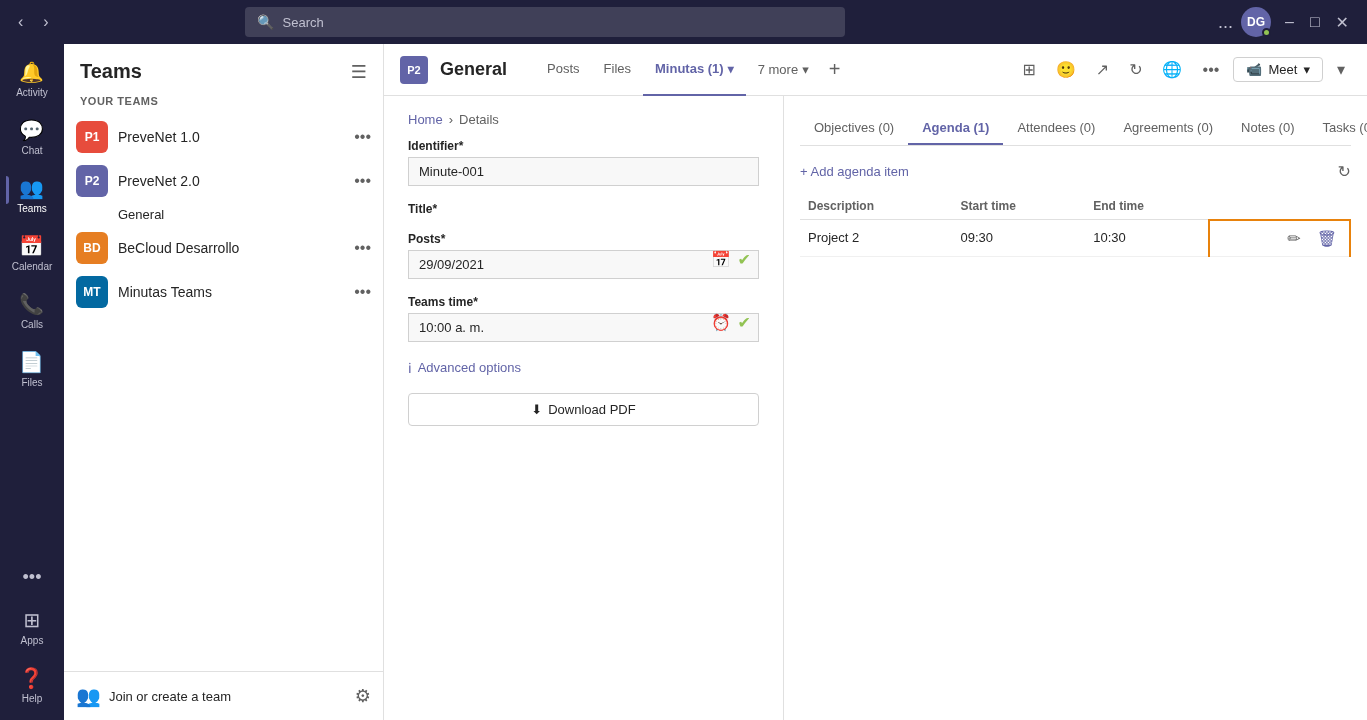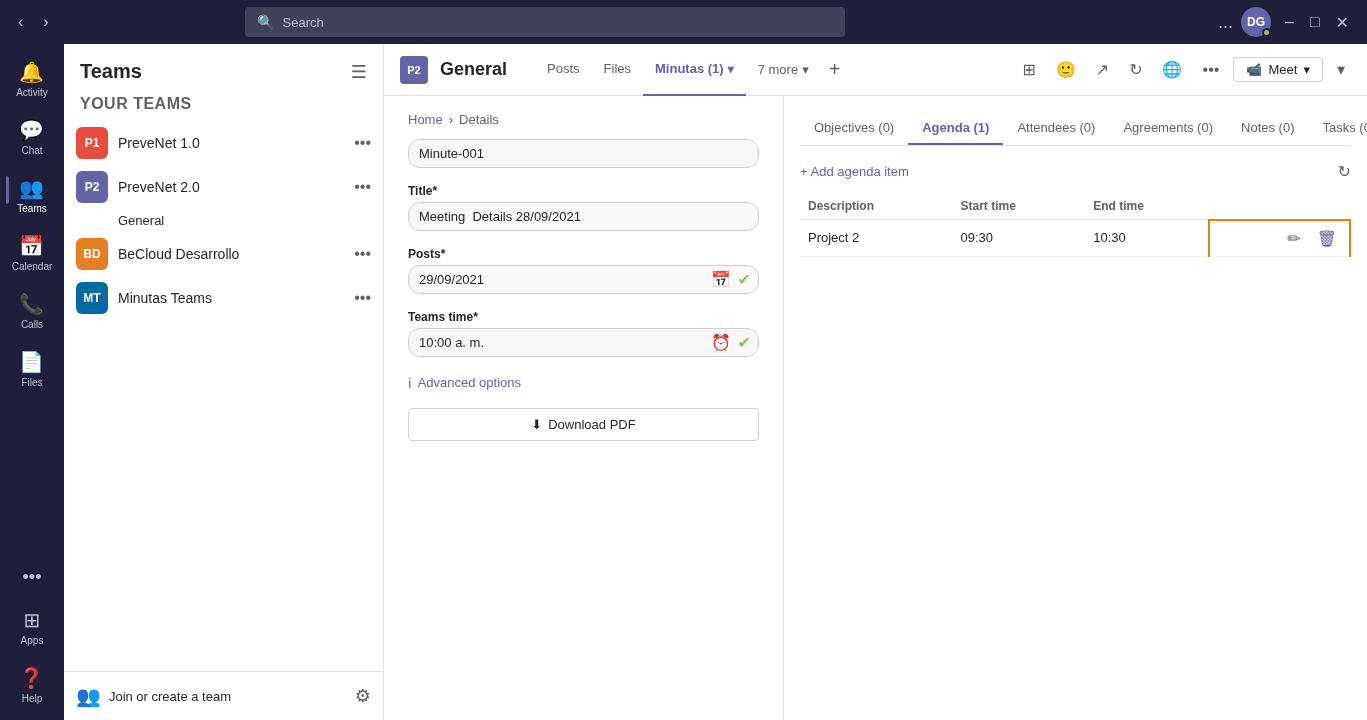--- a/index.html
+++ b/index.html
@@ -61,21 +61,21 @@
     }
     .sidebar-title {
       font-size: 20px;
       font-weight: 700;
       color: #252525;
     }
     .sidebar-menu-btn {
       background: none; border: none; cursor: pointer; color: #616161; font-size: 18px;
     }
     .your-teams-label {
-      font-size: 16px;
+      font-size: 11px;
       font-weight: 600;
       color: #616161;
       padding: 4px 16px 8px;
       text-transform: uppercase;
       letter-spacing: 0.5px;
     }
     .team-item {
       display: flex;
       align-items: center;
       padding: 6px 12px;
@@ -245,26 +245,26 @@
     .breadcrumb-sep { color: #616161; }
     .meeting-title {
       font-size: 22px; font-weight: 700; color: #252525; margin-bottom: 20px;
     }
     .form-group { margin-bottom: 16px; }
     .form-label {
       font-size: 12px; font-weight: 600; color: #252525; margin-bottom: 4px;
     }
     .form-input {
       width: 100%; padding: 6px 10px;
-      border: 1px solid #d0d0d0; border-radius: 12px;
+      border: 1px solid #d0d0d0; border-radius: 0;
       font-size: 13px; color: #252525;
       background: #f8f8f8;
     }
     .input-with-icon {
-      position: relative; display: flex; align-items: center;
+      position: relative; display: flex; 
     }
     .input-with-icon .form-input { padding-right: 60px; }
     .input-icons {
       position: absolute; right: 8px;
       display: flex; align-items: center; gap: 6px;
     }
     .input-icon { font-size: 16px; color: #616161; }
     .input-check { font-size: 16px; color: #92c353; }
     .tag-section { margin-bottom: 16px; }
     .tag-item {
@@ -492,26 +492,26 @@
     <div class="content-area">
 
       <div class="meeting-panel">
         <div class="breadcrumb">
           <span class="breadcrumb-link">Home</span>
           <span class="breadcrumb-sep">›</span>
           <span>Details</span>
         </div>
 
         <div class="form-group">
+          <div class="form-label">Identifier*</div>
           <input class="form-input" type="text" value="Minute-001" style="">
         </div>
 
         <div class="form-group">
           <div class="form-label">Title*</div>
-          <input class="form-input" type="text" value="Meeting  Details 28/09/2021" style="">
         </div>
 
         <div class="form-group">
           <div class="form-label">Posts*</div>
           <div class="input-with-icon">
             <input class="form-input" type="text" value="29/09/2021" style="">
             <div class="input-icons">
               <span class="input-icon">📅</span>
               <span class="input-check">✔</span>
             </div>

